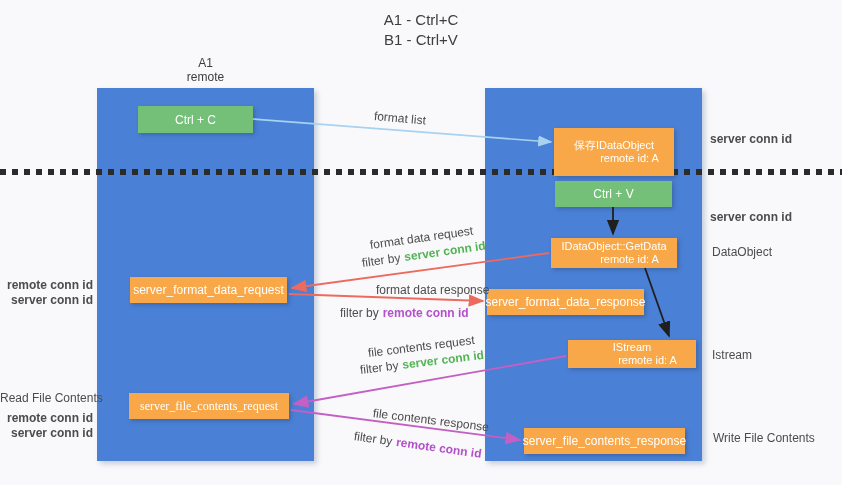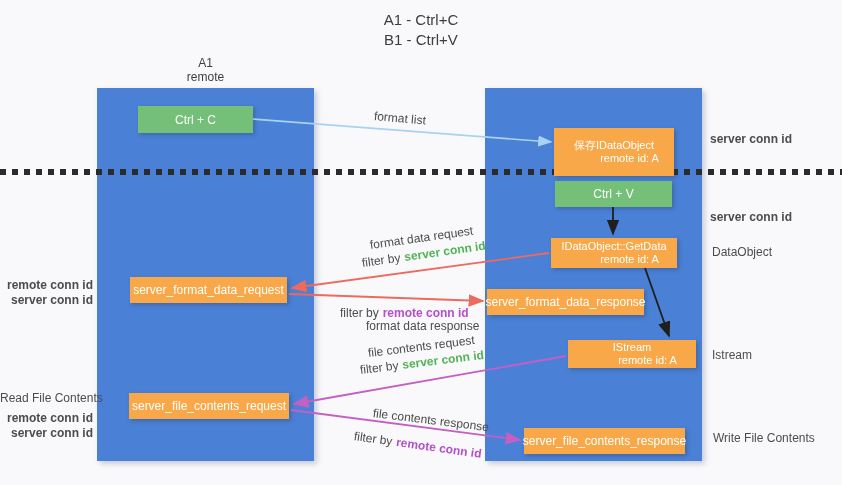--- a/index.html
+++ b/index.html
@@ -101,21 +101,21 @@
 
   <div class="node node-orange" style="left:487px;top:289px;width:157px;height:26px;">
     <div>server_format_data_response</div>
   </div>
 
   <div class="node node-orange small" style="left:568px;top:340px;width:128px;height:28px;">
     <div>IStream</div>
     <div class="l2">remote id: A</div>
   </div>
 
-  <div class="node node-orange" style="left:129px;top:393px;width:160px;height:26px;">
+  <div class="node node-orange" style="left:129px;top:393px;width:160px;height:26px;font-family:Liberation Serif, serif;">
     <div>server_file_contents_request</div>
   </div>
 
   <div class="node node-orange" style="left:524px;top:428px;width:161px;height:26px;">
     <div>server_file_contents_response</div>
   </div>
 
   <svg class="arrows" width="842" height="485" viewBox="0 0 842 485">
     <defs>
       <marker id="mk-blue" markerWidth="9" markerHeight="7" refX="8" refY="3.5" orient="auto">
@@ -141,21 +141,21 @@
     <line x1="291" y1="410" x2="520" y2="440" style="stroke:var(--c-arrow_magenta,#c45fc4)" stroke-width="1.8" marker-end="url(#mk-magenta)"></line>
   </svg>
 
   <div class="elabel" style="left:374px;top:109px;transform:rotate(5deg);">format list</div>
 
   <div class="elabel" style="left:370px;top:238px;transform:rotate(-8deg);">format data request</div>
   <div class="elabel" style="left:362px;top:256px;transform:rotate(-8deg);">
     <span class="lbl-prefix">filter by</span><span class="green-bold">server conn id</span>
   </div>
 
-  <div class="elabel" style="left:366px;top:283px;margin-top:36px;">format data response</div>
+  <div class="elabel" style="left:376px;top:283px;">format data response</div>
   <div class="elabel" style="left:340px;top:306px;">
     <span class="lbl-prefix">filter by</span><span class="purple-bold">remote conn id</span>
   </div>
 
   <div class="elabel" style="left:368px;top:346px;transform:rotate(-7deg);">file contents request</div>
   <div class="elabel" style="left:360px;top:363px;transform:rotate(-7deg);">
     <span class="lbl-prefix">filter by</span><span class="green-bold">server conn id</span>
   </div>
 
   <div class="elabel" style="left:373px;top:406px;transform:rotate(7deg);">file contents response</div>

